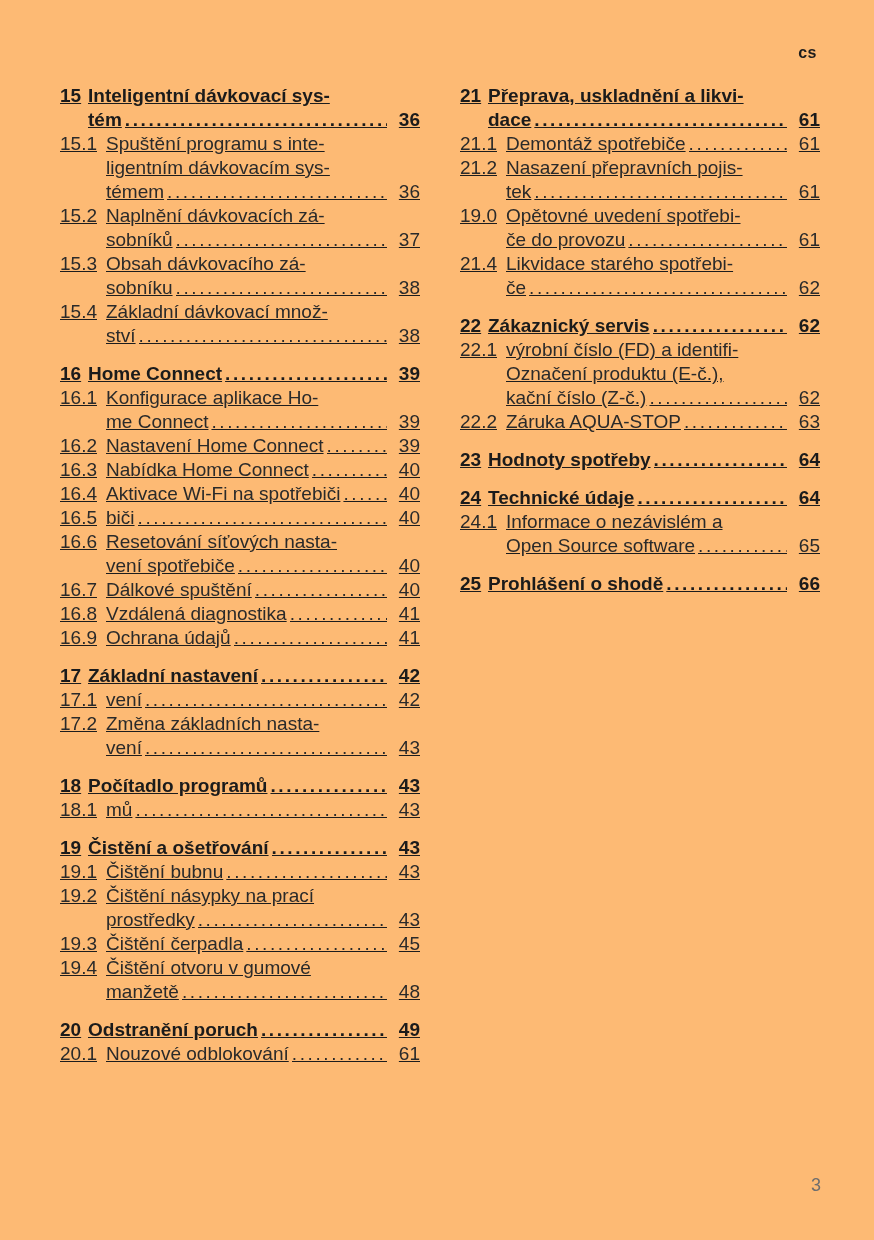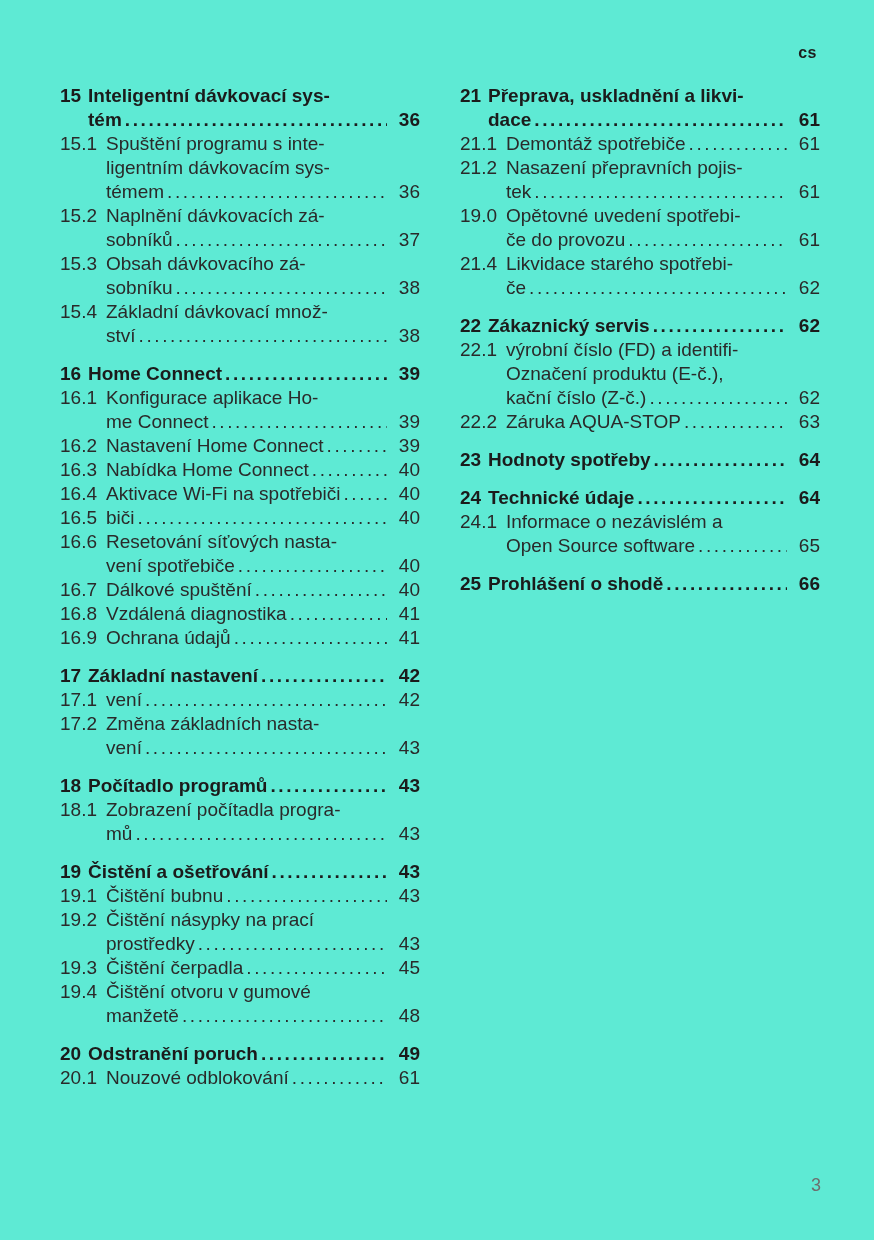--- a/index.html
+++ b/index.html
@@ -11,37 +11,38 @@
     width: 874px;
     height: 1240px;
     overflow: hidden;
     font-family: "Liberation Sans", "DejaVu Sans", sans-serif;
     color: #1d1d1d;
   }
   .sheet {
     position: relative;
     width: 874px;
     height: 1240px;
-    background: #5eead4;
+    background: #fdba74;
     box-sizing: border-box;
     padding: 84px 54px 0 60px;
   }
   .header {
     position: absolute;
     top: 44px;
     right: 57px;
     font-size: 16px;
     font-weight: bold;
     letter-spacing: 0.5px;
     color: #1d1d1d;
   }
   .columns {
     display: flex;
     gap: 40px;
     align-items: flex-start;
+    text-decoration: underline;
   }
   .col {
     width: 360px;
     flex: none;
   }
   .entry {
     display: flex;
     font-size: 19px;
     line-height: 24px;
     color: #2a2a2a;
@@ -304,21 +305,20 @@
             <div class="tline last">
               <span class="txt">Počítadlo programů</span>
               <span class="leader"></span>
               <span class="pg">43</span>
             </div>
           </div>
         </div>
         <div class="entry sub">
           <span class="num">18.1</span>
           <div class="body">
-            <div class="tline">Zobrazení počítadla progra-</div>
             <div class="tline last">
               <span class="txt">mů</span>
               <span class="leader"></span>
               <span class="pg">43</span>
             </div>
           </div>
         </div>
         <div class="entry chapter">
           <span class="num">19</span>
           <div class="body">

